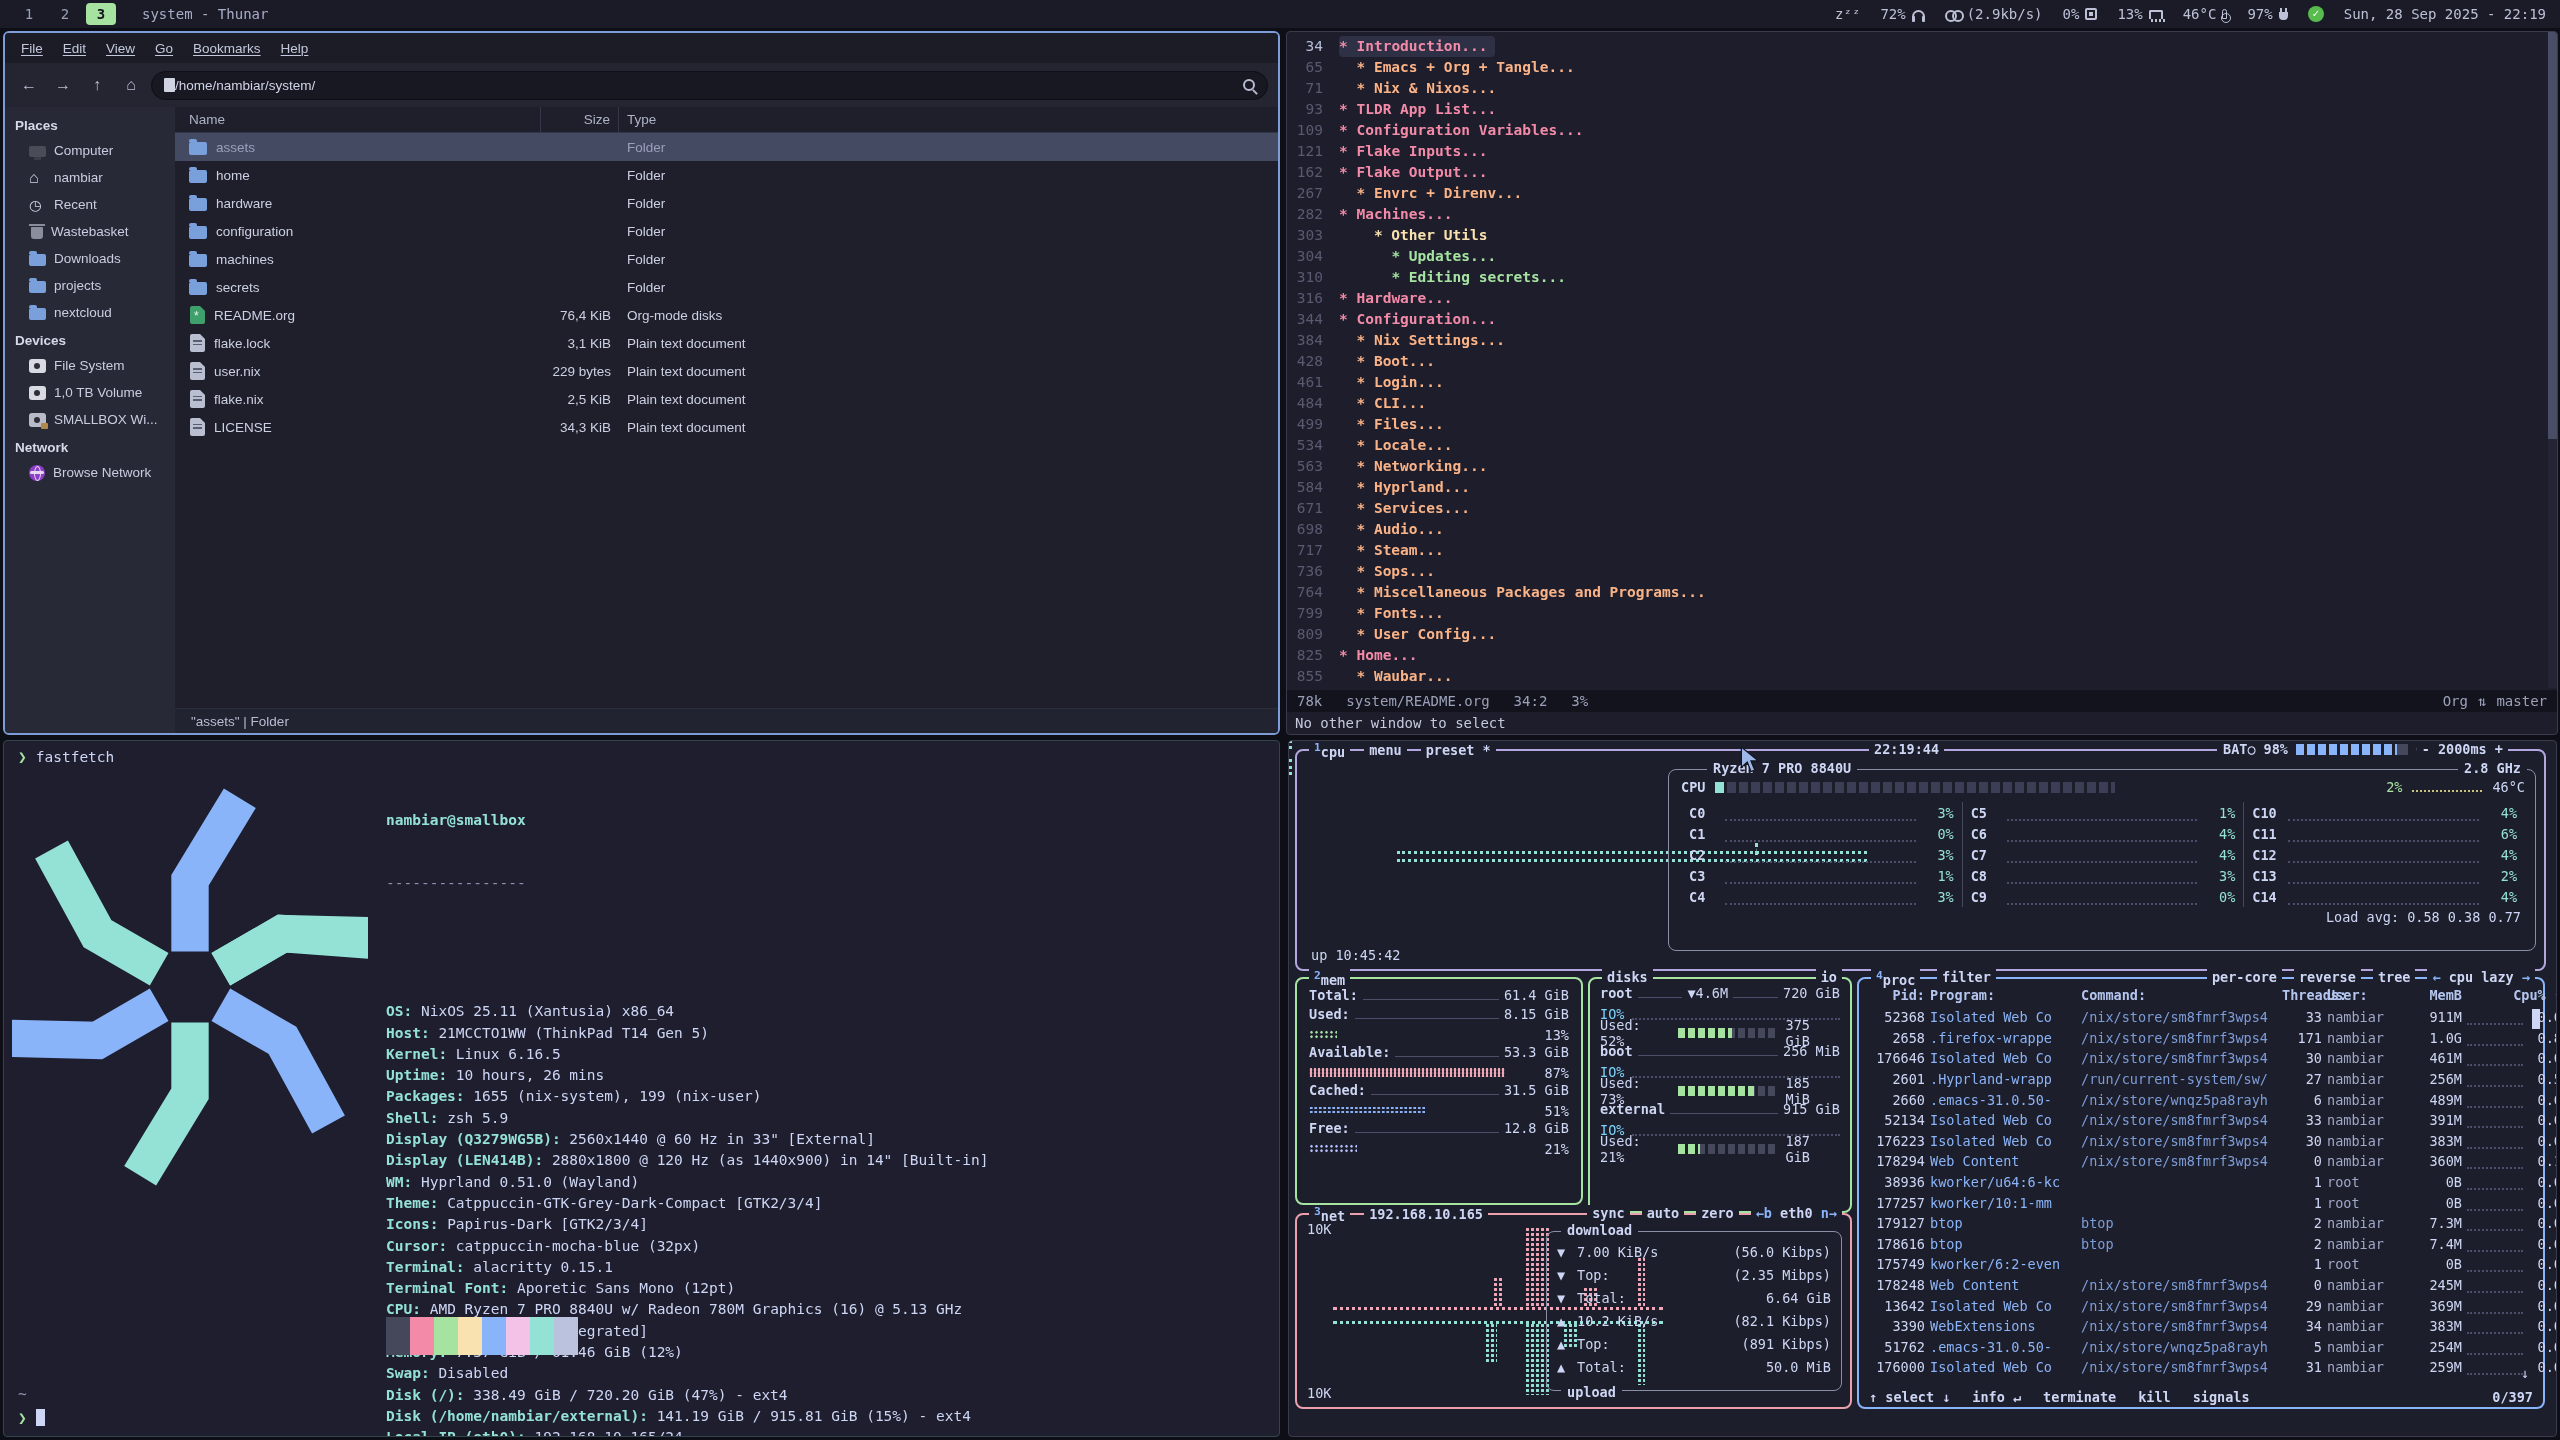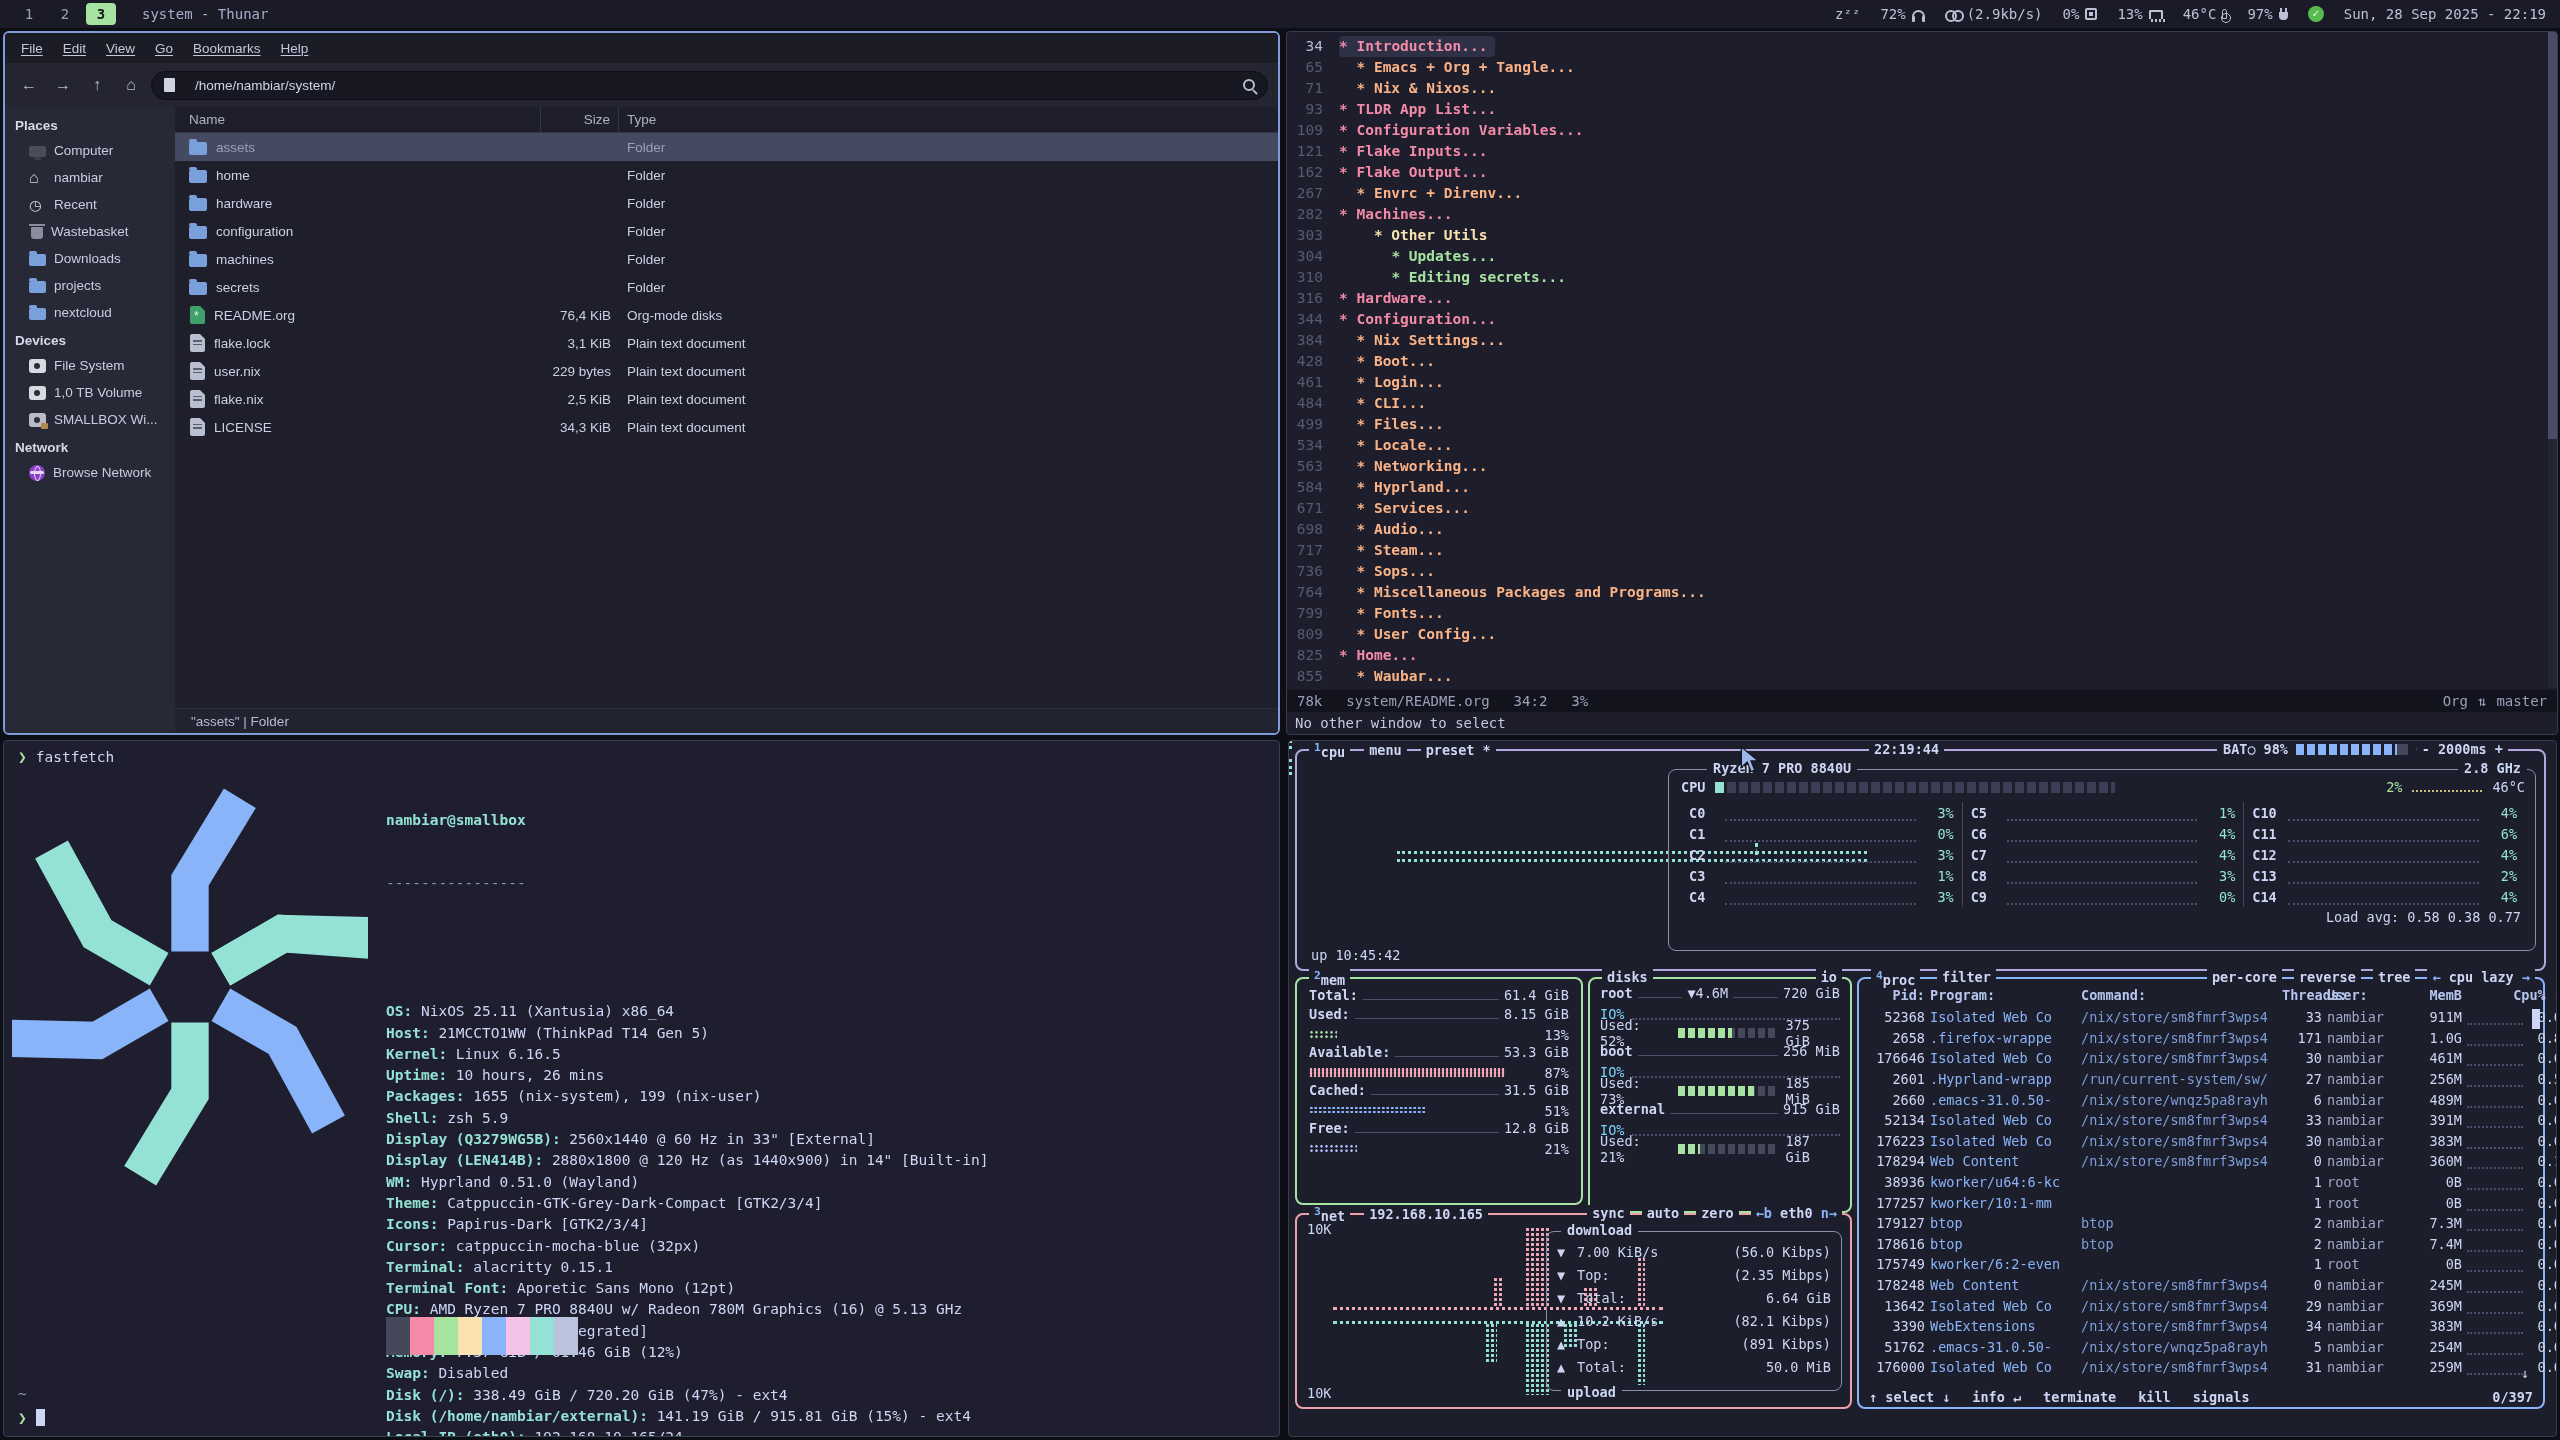--- a/index.html
+++ b/index.html
@@ -34,21 +34,21 @@
   
   .window{position:absolute;border-radius:4px;}
 
   
   .thunar{left:3px;top:31px;width:1277px;height:704px;background:#1e1f2a;border:2px solid #7e9cd8;border-radius:6px;font-family:"Liberation Sans","DejaVu Sans",sans-serif;font-size:13.5px;color:#c9cde0;display:flex;flex-direction:column;overflow:hidden;}
   .t-menubar{height:30px;display:flex;align-items:center;padding:0 6px;background:#1b1c26;flex:none;}
   .t-menu-item{padding:4px 10px;color:#c3c8dc;}
   .t-menu-item span{text-decoration:underline;text-underline-offset:2px;text-decoration-thickness:1px;}
   .t-toolbar{height:44px;display:flex;align-items:center;gap:6px;padding:0 10px;background:#242530;flex:none;}
   .t-navbtn{width:28px;height:28px;display:flex;align-items:center;justify-content:center;color:#b8bdd4;font-size:16px;border-radius:4px;}
-  .t-pathwrap{flex:1;height:29px;background:#171821;border:1px solid #0e0f16;border-radius:15px;display:flex;align-items:center;padding:0 12px;gap:20px;}
+  .t-pathwrap{flex:1;height:29px;background:#171821;border:1px solid #0e0f16;border-radius:15px;display:flex;align-items:center;padding:0 12px;gap:0;}
   .t-path{color:#d0d4e8;font-size:13.5px;}
   .ic-doc-small{width:11px;height:14px;background:#cfd3e2;border-radius:1px;position:relative;flex:none;}
   .ic-search{width:12px;height:12px;border:2px solid #b8bdd4;border-radius:50%;position:relative;margin-left:auto;flex:none;}
   .ic-search::after{content:"";position:absolute;right:-5px;bottom:-4px;width:6px;height:2px;background:#b8bdd4;transform:rotate(45deg);}
   .t-body{flex:1;display:flex;min-height:0;}
   .t-sidebar{width:170px;background:#282936;padding-top:4px;flex:none;overflow:hidden;}
   .t-side-header{font-weight:bold;color:#d6d9e8;padding:7px 10px 4px;}
   .side-item{height:27px;display:flex;align-items:center;gap:8px;padding-left:24px;color:#c9cde0;}
   .si-icon{width:17px;height:16px;flex:none;position:relative;}
   .i-computer{background:#4a4c58;height:11px;margin-top:2px;border-radius:2px;}

